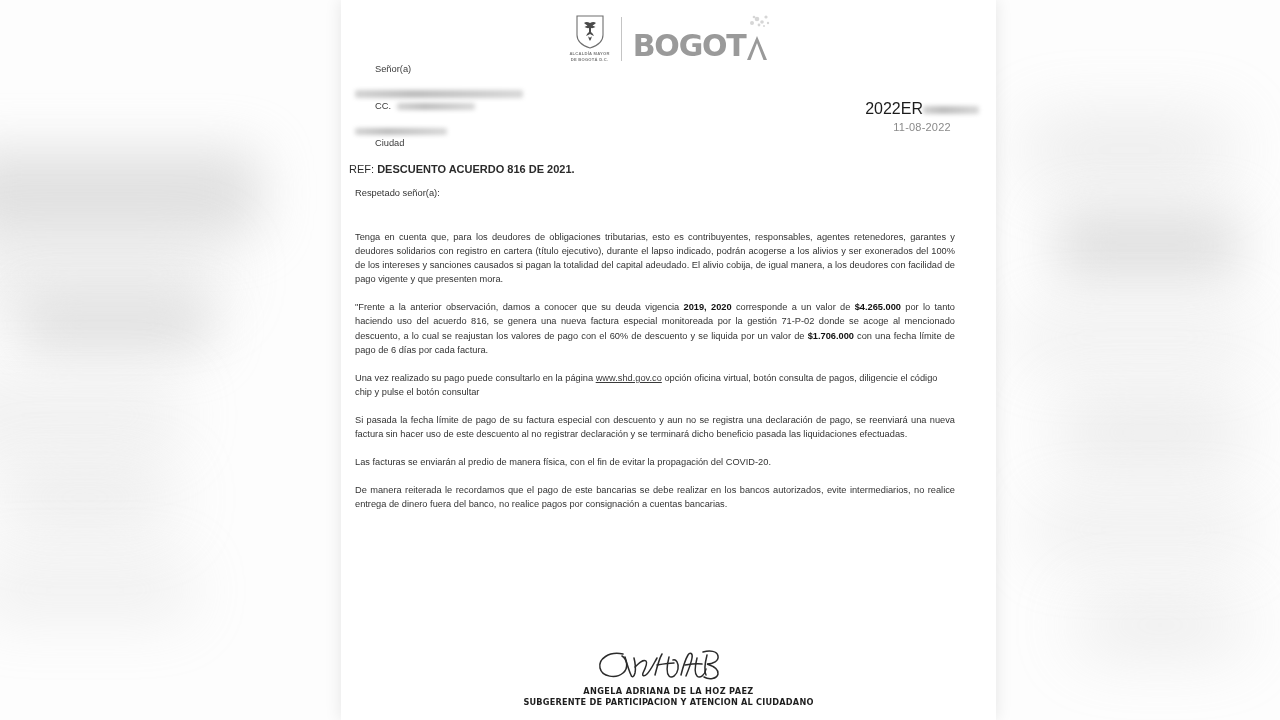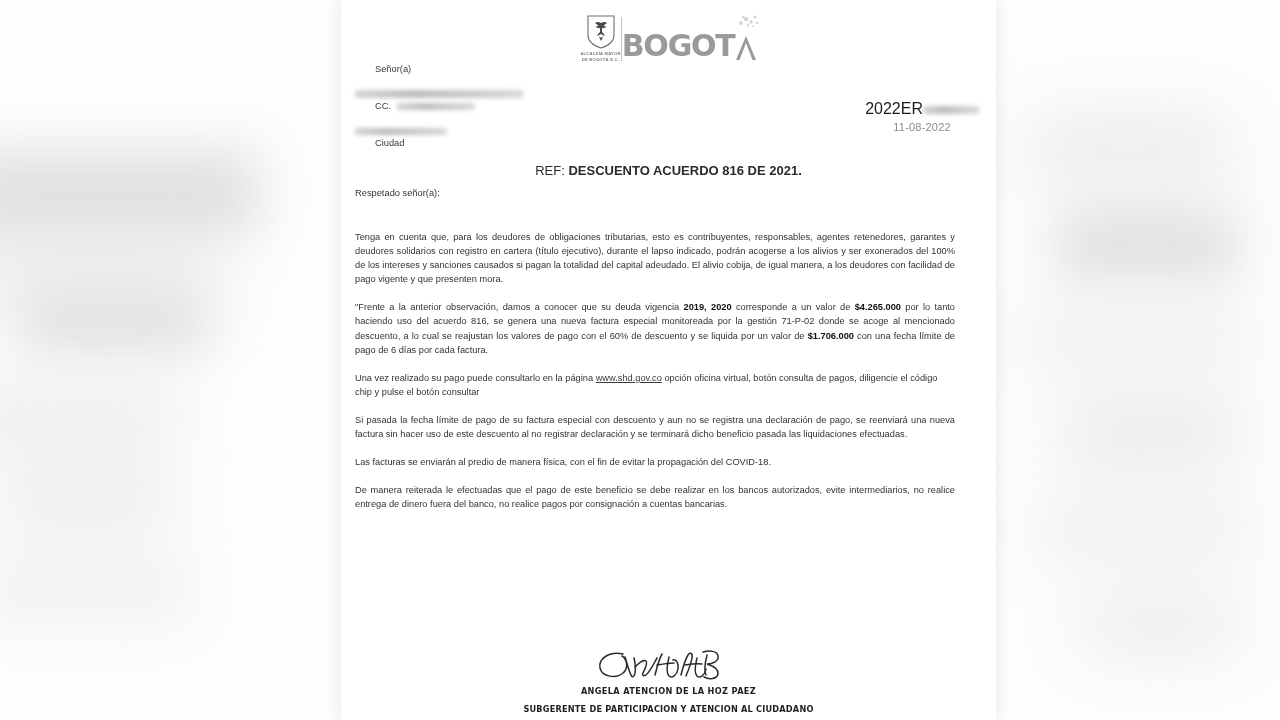--- a/index.html
+++ b/index.html
@@ -35,21 +35,21 @@
     overflow:hidden;
     color:#2a2a2a;
   }
   #page-inner{
     position:absolute;left:0;top:0;width:655px;height:720px;
   }
 
   
   #logo-row{
     position:absolute;left:0;top:10px;width:655px;height:58px;
-    display:flex;align-items:center;justify-content:center;
+    display:flex;align-items:center;justify-content:center;gap:11px;
   }
   .crest-block{display:flex;flex-direction:column;align-items:center;}
   .crest{width:30px;height:34px;}
   .crest-txt{
     font-size:4.1px;letter-spacing:.25px;color:#7a7a7a;
     text-align:center;line-height:1.35;margin-top:2px;font-weight:bold;
   }
   .divider-v{width:1px;height:44px;background:#c4c4c4;}
   .wordmark{position:relative;display:flex;align-items:flex-end;height:44px;}
   .bogota-text{
@@ -69,22 +69,22 @@
   }
   .redact-line{position:absolute;left:14px;}
 
   
   #radicado{position:absolute;right:17px;top:100px;text-align:center;}
   .rad-num{font-size:16px;font-weight:normal;color:#1c1c1c;white-space:nowrap;}
   .rad-date{font-size:11px;color:#8a8a8a;margin-top:3px;letter-spacing:.2px;}
 
   
   #ref{
-    position:absolute;left:0;top:163px;width:655px;text-align:center;
-    font-size:13px;color:#2b2b2b;
+    position:absolute;left:8px;top:163px;width:655px;
+    font-size:11px;color:#2b2b2b;
   }
   #ref b{font-weight:bold;}
 
   
   #body{
     position:absolute;left:14px;top:188px;width:600px;
   }
   .greet{font-size:9.3px;color:#333;margin-bottom:32px;}
   .para{
     font-size:9.25px;line-height:14.1px;color:#333;
@@ -104,21 +104,21 @@
   }
   .sig-svg{display:block;margin:0 auto;}
   .sig-name{
     font-family:"DejaVu Sans", sans-serif;
     font-size:8.2px;font-weight:bold;letter-spacing:.35px;
     color:#1e1e1e;margin-top:1px;
   }
   .sig-role{
     font-family:"DejaVu Sans", sans-serif;
     font-size:8.2px;font-weight:bold;letter-spacing:.2px;
-    color:#1e1e1e;margin-top:8px;
+    color:#1e1e1e;margin-top:1px;
   }
 </style>
 </head>
 <body>
 
 <div id="bg-wrap">
   <div class="smear" style="left:-40px;  top:150px; width:300px; height:85px;"></div>
   <div class="smear soft" style="left:-30px;  top:245px; width:250px; height:60px;"></div>
   <div class="smear" style="left:20px;   top:300px; width:190px; height:50px;"></div>
   <div class="smear faint" style="left:-50px;  top:380px; width:230px; height:70px;"></div>
@@ -200,40 +200,40 @@
 
 
     <p class="para">Tenga en cuenta que, para los deudores de obligaciones tributarias, esto es contribuyentes, responsables, agentes retenedores, garantes y deudores solidarios con registro en cartera (título ejecutivo), durante el lapso indicado, podrán acogerse a los alivios y ser exonerados del 100% de los intereses y sanciones causados si pagan la totalidad del capital adeudado. El alivio cobija, de igual manera, a los deudores con facilidad de pago vigente y que presenten mora.</p>
 
     <p class="para"><span>"Frente a la anterior observación, damos a conocer que su deuda vigencia </span><b>2019, 2020</b><span> corresponde a un valor de </span><b>$4.265.000</b><span> por lo tanto haciendo uso del acuerdo 816, se genera una nueva factura especial monitoreada por la gestión 71-P-02 donde se acoge al mencionado descuento, a lo cual se reajustan los valores de pago con el 60% de descuento y se liquida por un valor de </span><b>$1.706.000</b><span> con una fecha límite de pago de 6 días por cada factura.</span></p>
 
     <p class="para nojust"><span>Una vez realizado su pago puede consultarlo en la página </span><a class="link" href="#">www.shd.gov.co</a><span> opción oficina virtual, botón consulta de pagos, diligencie el código chip y pulse el botón consultar</span></p>
 
     <p class="para">Si pasada la fecha límite de pago de su factura especial con descuento y aun no se registra una declaración de pago, se reenviará una nueva factura sin hacer uso de este descuento al no registrar declaración y se terminará dicho beneficio pasada las liquidaciones efectuadas.</p>
 
-    <p class="para nojust">Las facturas se enviarán al predio de manera física, con el fin de evitar la propagación del COVID-18.</p>
-
-    <p class="para">De manera reiterada le efectuadas que el pago de este beneficio se debe realizar en los bancos autorizados, evite intermediarios, no realice entrega de dinero fuera del banco, no realice pagos por consignación a cuentas bancarias.</p>
+    <p class="para nojust">Las facturas se enviarán al predio de manera física, con el fin de evitar la propagación del COVID-20.</p>
+
+    <p class="para">De manera reiterada le recordamos que el pago de este bancarias se debe realizar en los bancos autorizados, evite intermediarios, no realice entrega de dinero fuera del banco, no realice pagos por consignación a cuentas bancarias.</p>
 
   </div>
 
   <div id="sig-block">
     <svg class="sig-svg" width="160" height="40" viewBox="0 0 160 40">
       <g fill="none" stroke="#2b2b2b" stroke-width="1.5" stroke-linecap="round">
         <path d="M34 9 C20 6 9 14 11 23 C13 32 27 34 34 28 C40 23 38 14 33 11"></path>
         <path d="M36 12 C38 19 40 26 42 30 C43 33 45 32 46 28 C47 23 46 17 45 13"></path>
         <path d="M46 22 C50 18 54 14 57 16 C59 18 56 24 54 28 C53 31 55 32 58 29 C62 25 65 18 68 13"></path>
         <path d="M66 30 C68 22 70 14 73 9"></path>
         <path d="M68 20 C74 19 80 18 85 18"></path>
         <path d="M80 12 C78 20 77 28 80 31 C83 34 88 30 89 24 C90 18 87 14 84 15"></path>
         <path d="M92 30 C94 22 96 15 99 10 C101 7 104 8 103 13 C102 19 99 26 97 31"></path>
         <path d="M96 20 C102 19 108 18 113 19"></path>
         <path d="M108 13 C106 21 105 28 108 31 C111 34 116 30 117 24"></path>
         <path d="M118 10 C116 18 115 26 117 30"></path>
         <path d="M114 7 C121 5 128 6 129 11 C130 16 124 19 118 19 C124 21 130 24 129 29 C128 34 120 35 115 32"></path>
       </g>
     </svg>
-    <div class="sig-name">ANGELA ATENCION DE LA HOZ PAEZ</div>
+    <div class="sig-name">ANGELA ADRIANA DE LA HOZ PAEZ</div>
     <div class="sig-role">SUBGERENTE DE PARTICIPACION Y ATENCION AL CIUDADANO</div>
   </div>
 
  </div>
 </div>
 
 </body></html>

